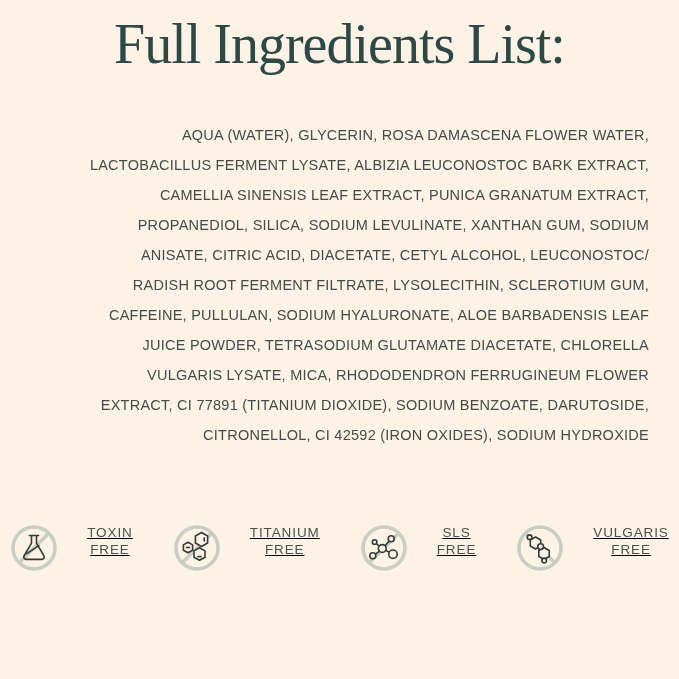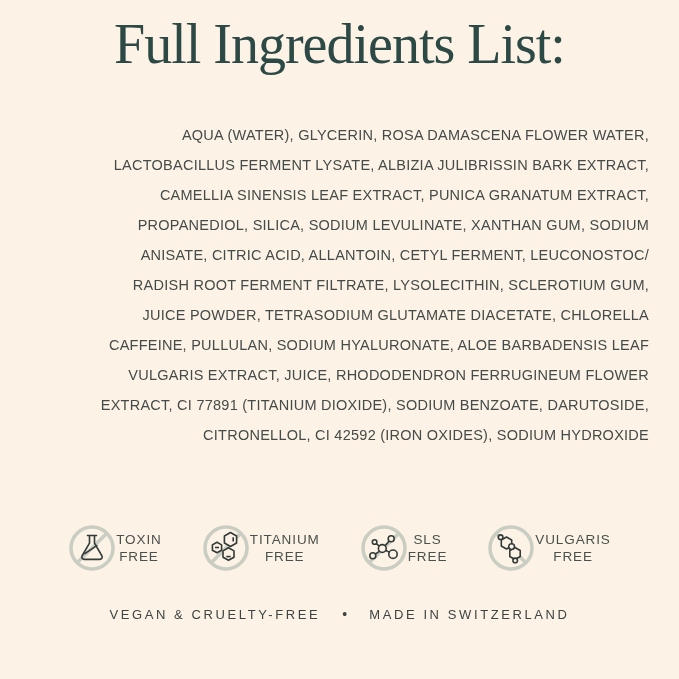--- a/index.html
+++ b/index.html
@@ -41,22 +41,22 @@
   }
   .badges-row {
     margin-top: 74px;
     display: flex;
     justify-content: center;
     align-items: center;
     gap: 40px;
   }
   .badge {
     display: flex;
-    align-items: center;
-    gap: 0;
+    gap: 29px;
+    text-decoration: underline;
   }
   .badge svg { display: block; }
   .badge-label {
     display: flex;
     flex-direction: column;
     align-items: center;
     color: #4a504c;
     font-size: 13.5px;
     letter-spacing: 0.9px;
     line-height: 17px;
@@ -78,28 +78,28 @@
 </style>
 </head>
 <body>
 
 <div class="card">
 
   <h1 class="title">Full Ingredients List:</h1>
 
   <div class="ingredients">
       <div class="ing-line">AQUA (WATER), GLYCERIN, ROSA DAMASCENA FLOWER WATER,</div>
-      <div class="ing-line">LACTOBACILLUS FERMENT LYSATE, ALBIZIA JULIBRISSIN BARK EXTRACT,</div>
+      <div class="ing-line">LACTOBACILLUS FERMENT LYSATE, ALBIZIA LEUCONOSTOC BARK EXTRACT,</div>
       <div class="ing-line">CAMELLIA SINENSIS LEAF EXTRACT, PUNICA GRANATUM EXTRACT,</div>
       <div class="ing-line">PROPANEDIOL, SILICA, SODIUM LEVULINATE, XANTHAN GUM, SODIUM</div>
-      <div class="ing-line">ANISATE, CITRIC ACID, ALLANTOIN, CETYL FERMENT, LEUCONOSTOC/</div>
+      <div class="ing-line">ANISATE, CITRIC ACID, DIACETATE, CETYL ALCOHOL, LEUCONOSTOC/</div>
       <div class="ing-line">RADISH ROOT FERMENT FILTRATE, LYSOLECITHIN, SCLEROTIUM GUM,</div>
+      <div class="ing-line">CAFFEINE, PULLULAN, SODIUM HYALURONATE, ALOE BARBADENSIS LEAF</div>
       <div class="ing-line">JUICE POWDER, TETRASODIUM GLUTAMATE DIACETATE, CHLORELLA</div>
-      <div class="ing-line">CAFFEINE, PULLULAN, SODIUM HYALURONATE, ALOE BARBADENSIS LEAF</div>
-      <div class="ing-line">VULGARIS EXTRACT, JUICE, RHODODENDRON FERRUGINEUM FLOWER</div>
+      <div class="ing-line">VULGARIS LYSATE, MICA, RHODODENDRON FERRUGINEUM FLOWER</div>
       <div class="ing-line">EXTRACT, CI 77891 (TITANIUM DIOXIDE), SODIUM BENZOATE, DARUTOSIDE,</div>
       <div class="ing-line">CITRONELLOL, CI 42592 (IRON OXIDES), SODIUM HYDROXIDE</div>
     </div>
 
   <div class="badges-row">
 
     <div class="badge">
       <svg width="48" height="48" viewBox="0 0 48 48">
         <circle cx="24" cy="24" r="21" fill="none" stroke="#c9cdc2" stroke-width="3.5"></circle>
         <line x1="9.4" y1="38.6" x2="38.6" y2="9.4" stroke="#c9cdc2" stroke-width="3.5"></line>
@@ -169,19 +169,14 @@
         </g>
       </svg>
       <div class="badge-label">
         <span>VULGARIS</span>
         <span>FREE</span>
       </div>
     </div>
 
   </div>
 
-  <div class="footer">
-    <span>VEGAN &amp; CRUELTY-FREE</span>
-    <span class="bullet">•</span>
-    <span>MADE IN SWITZERLAND</span>
-  </div>
 
 </div>
 
 </body></html>

